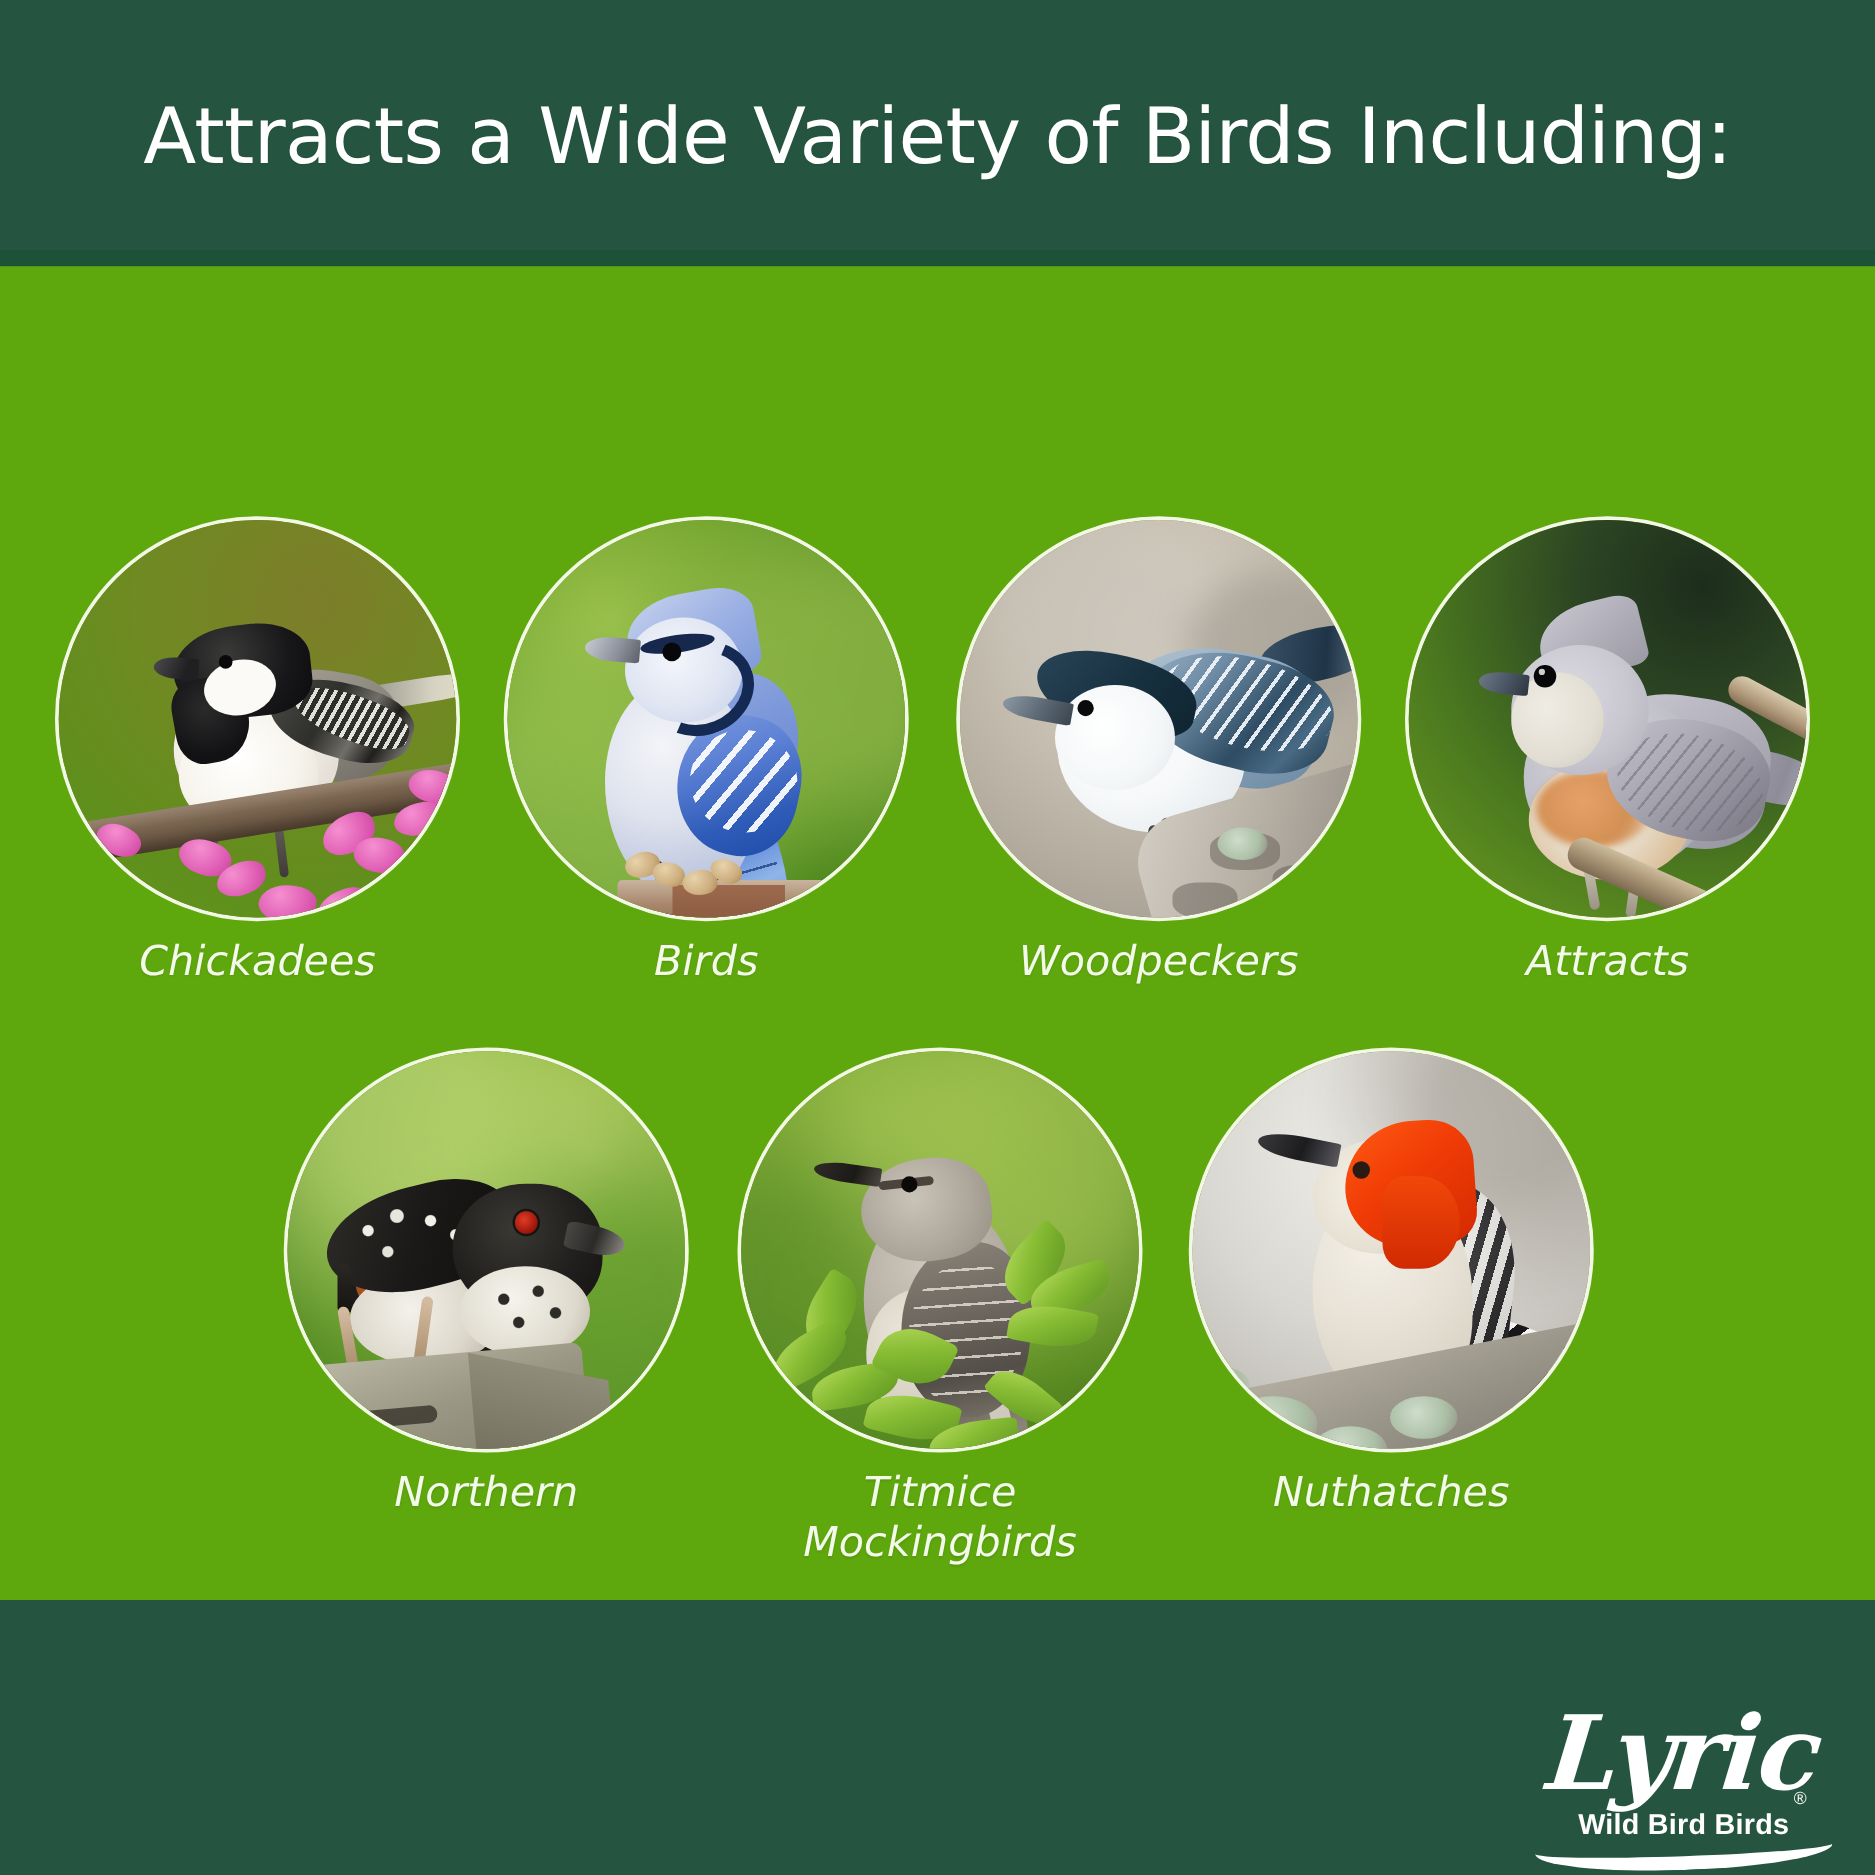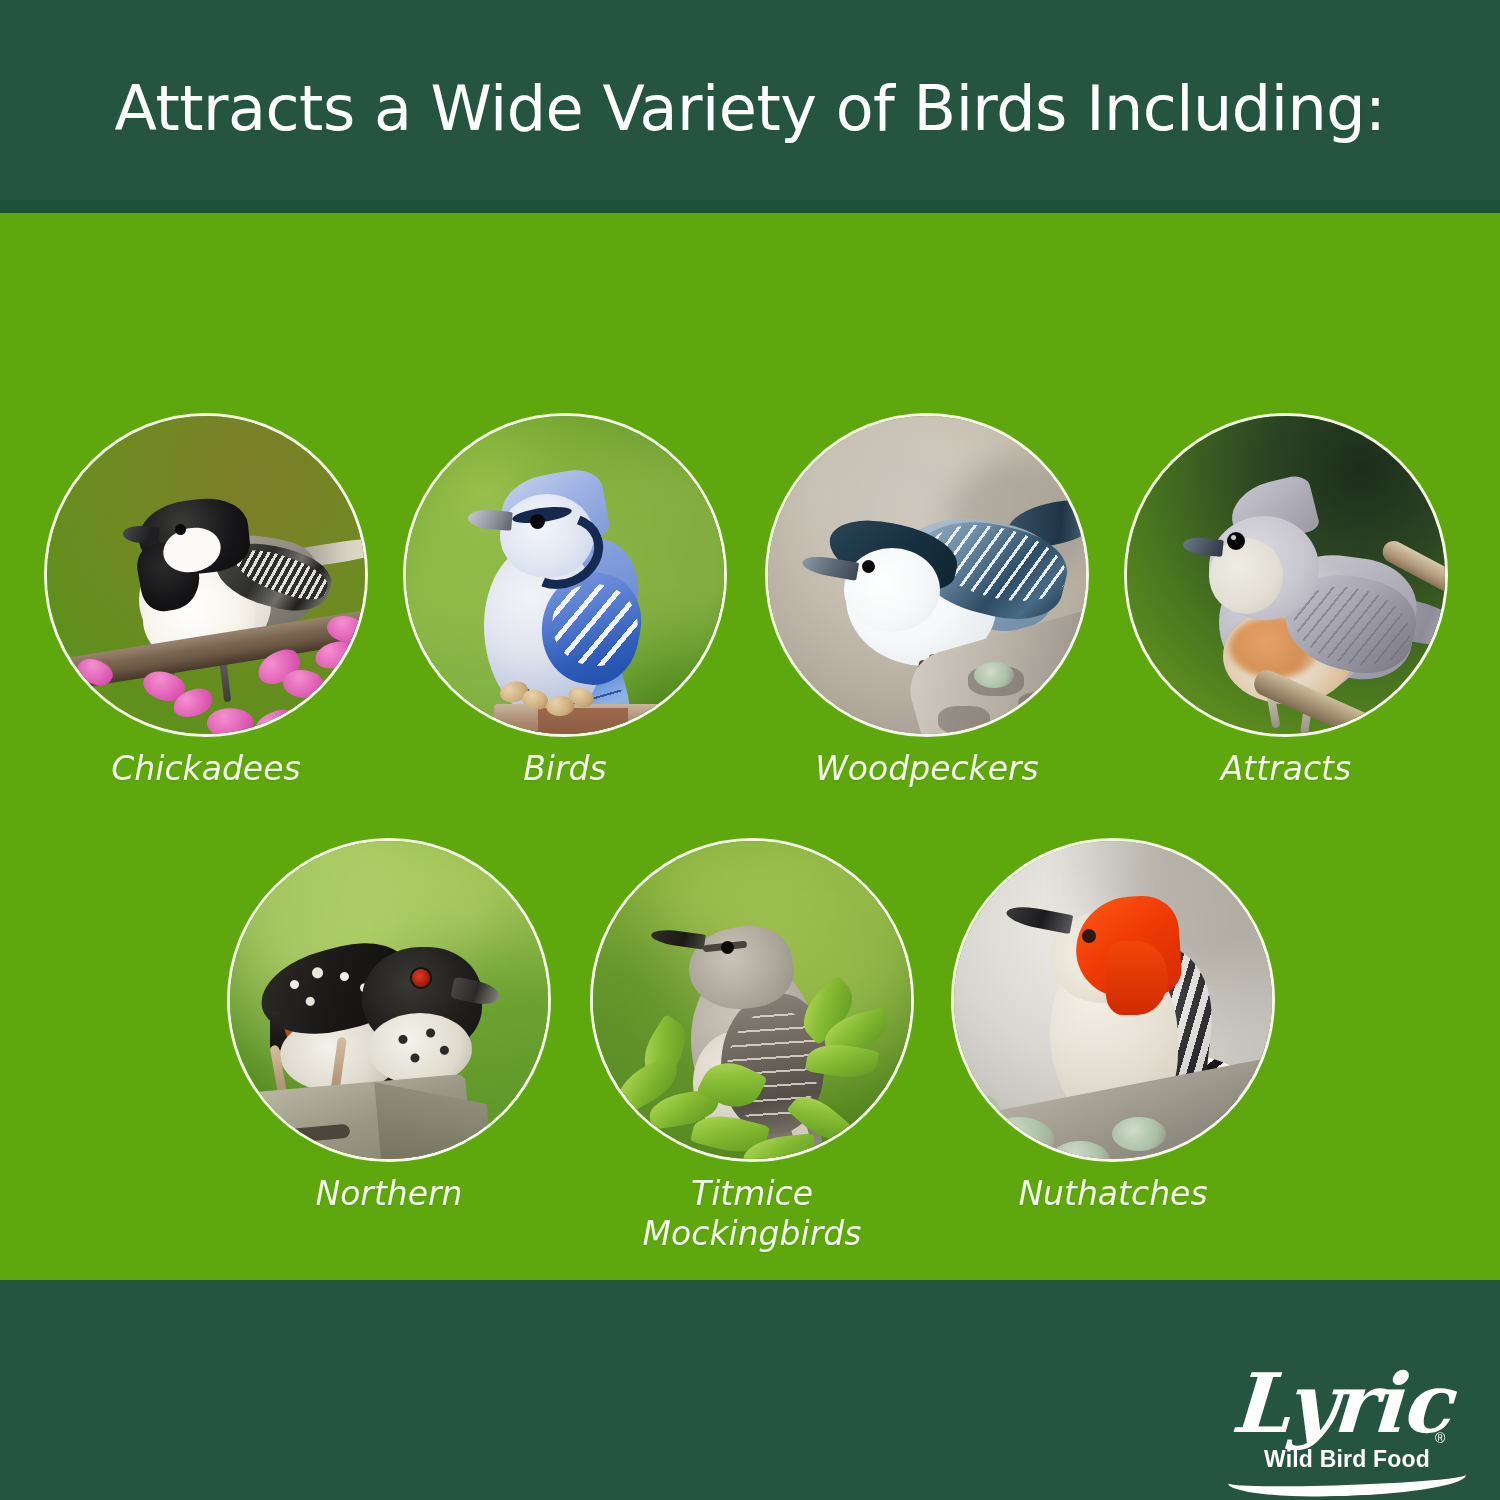--- a/index.html
+++ b/index.html
@@ -445,16 +445,16 @@
         <div class="sh" style="left:140px;top:314px;width:120px;height:20px;background:rgba(70,64,54,.5);border-radius:50%;transform:rotate(-9deg);"></div>
       </div>
     </div>
     <div class="label" style="left:-48px; top:336px;">Nuthatches</div>
   </div>
 
   <div class="logo">
     <div class="logo-swoosh"></div>
     <div class="logo-word">Lyric</div>
     <div class="logo-r">®</div>
-    <div class="logo-sub">Wild Bird Food</div>
+    <div class="logo-sub">Wild Bird Birds</div>
   </div>
 
 </div>
 
 </body></html>

